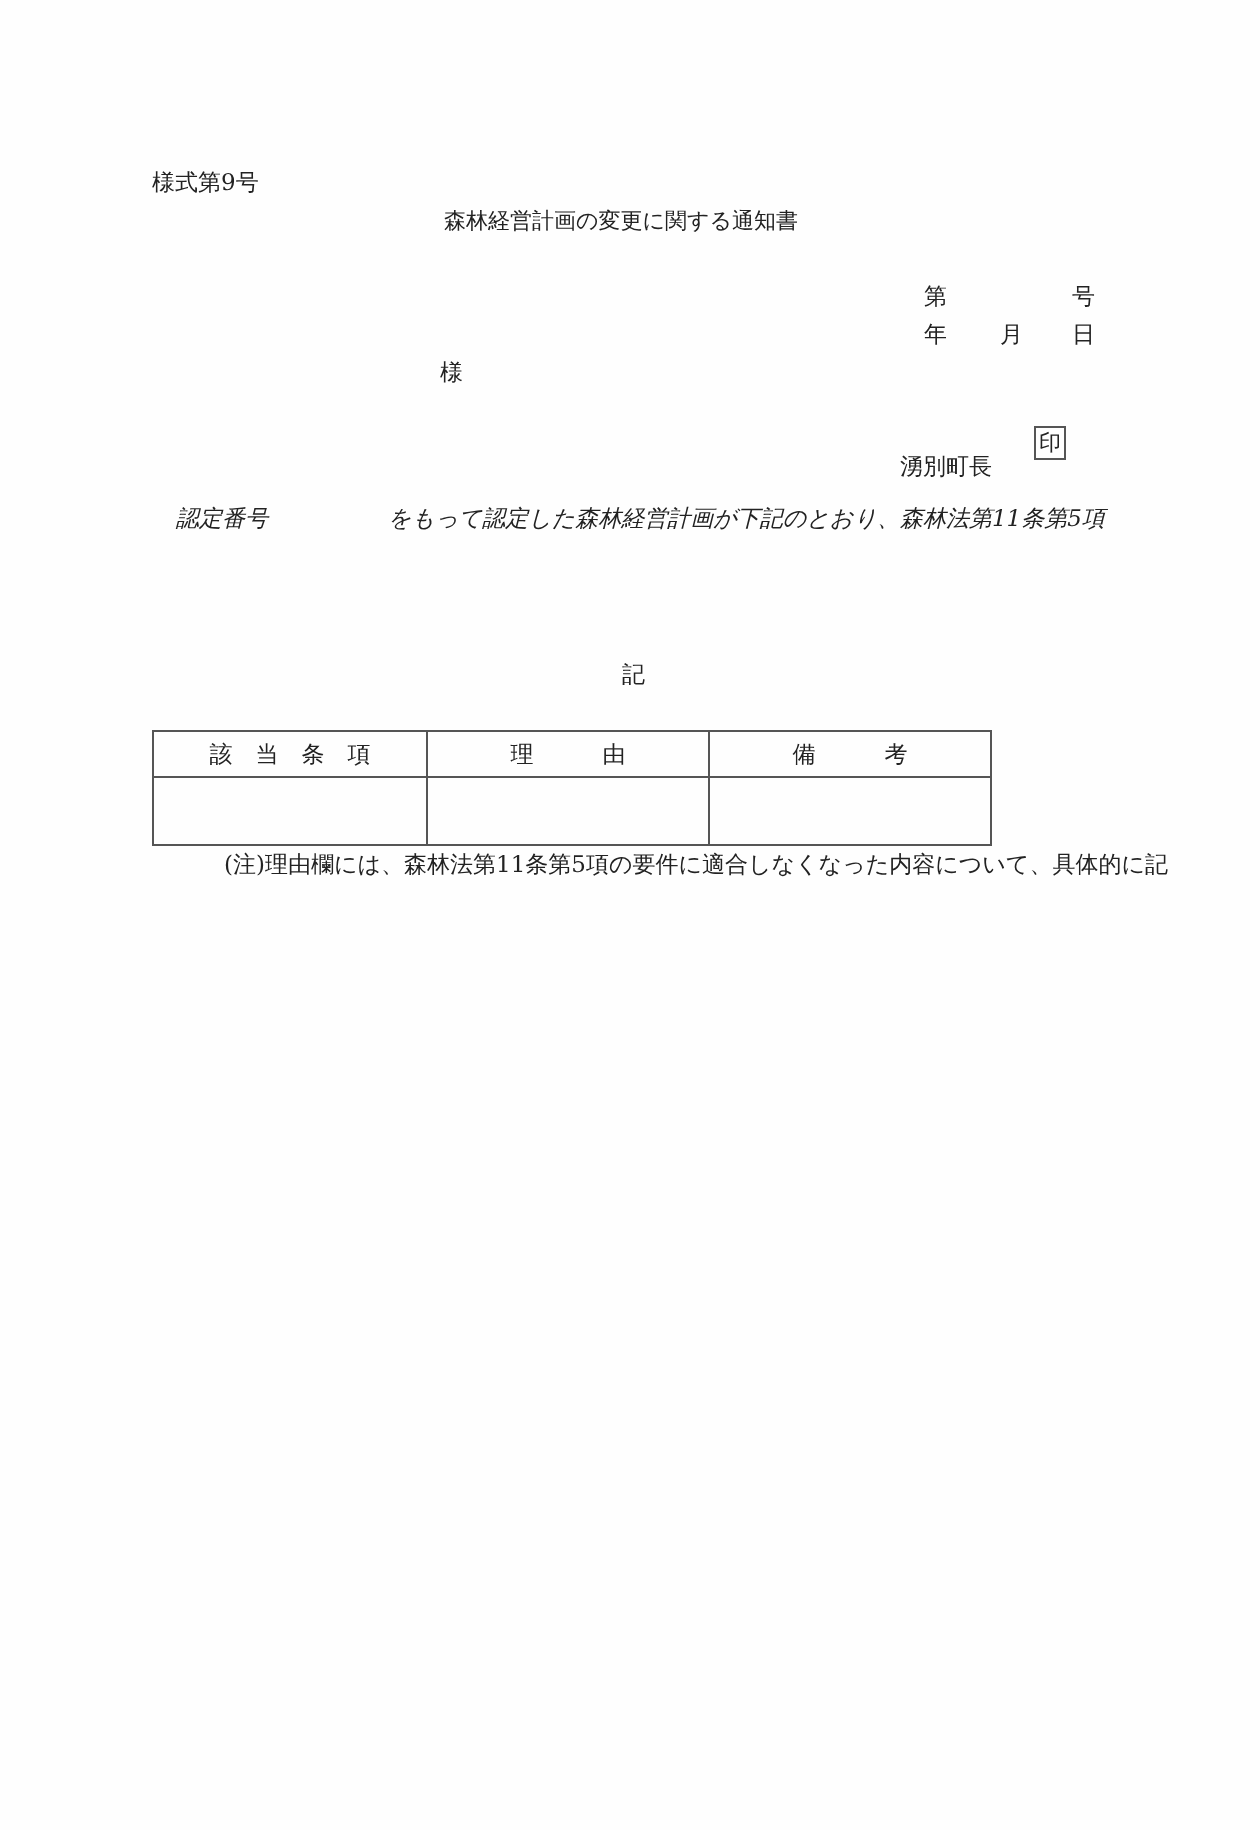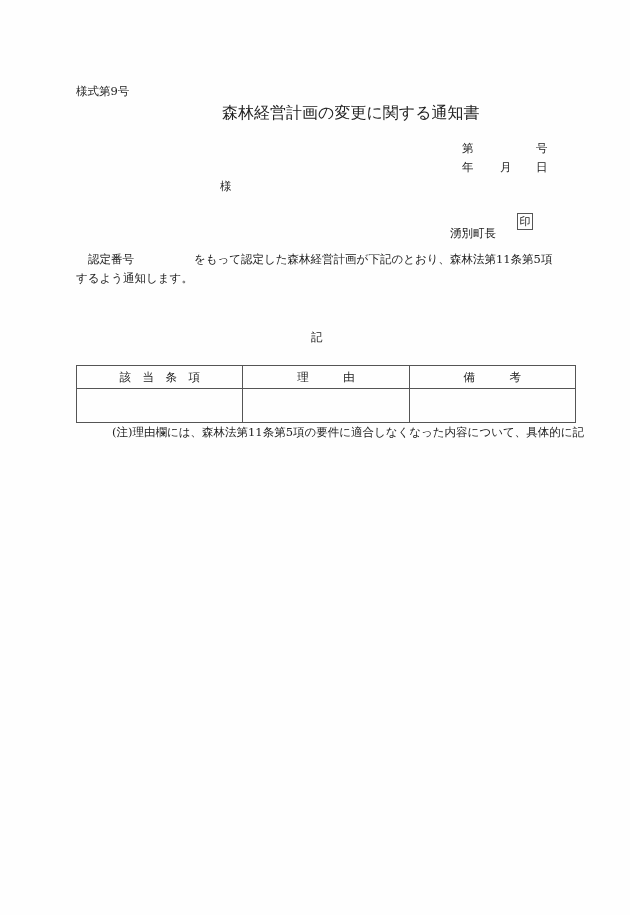--- a/index.html
+++ b/index.html
@@ -1,35 +1,35 @@
 <!DOCTYPE html>
 <html><head>
   <meta charset="utf-8">
   <style>
     html, body { margin: 0; padding: 0; background: #ffffff; }
     body { width: 630px; height: 915px; position: relative; overflow: hidden;
            font-family: "DejaVu Serif", "Liberation Serif", serif; color: #222; font-size: 11.5px; }
     .page { position: absolute; left: 0; top: 0; width: 630px; height: 915px; background: #fefefe; }
     .abs { position: absolute; white-space: nowrap; line-height: 1; }
     .form-number { left: 76px; top: 86px; }
-    .doc-title { left: 222px; top: 105px; font-size: 16px; }
+    .doc-title { left: 222px; top: 105px; font-size: 11px; }
     .no-label { left: 462px; top: 143px; }
     .no-suffix { left: 536px; top: 143px; }
     .date-year { left: 462px; top: 162px; }
     .date-month { left: 500px; top: 162px; }
     .date-day { left: 536px; top: 162px; }
     .addressee { left: 220px; top: 181px; }
     .issuer { left: 450px; top: 228px; }
     .seal { left: 517px; top: 213px; width: 14px; height: 15px; border: 1px solid #555;
             display: flex; align-items: center; justify-content: center; font-size: 11px; }
-    .body-text { position: absolute; left: 76px; top: 250px; width: 482px; line-height: 19px; }
+    .body-text { position: absolute; left: 76px; top: 250px; width: 482px; line-height: 19px; font-style: italic; }
     .body-text .line { display: block; white-space: nowrap; }
     .gap { display: inline-block; width: 60px; }
     .ki { left: 311px; top: 332px; }
-    table.doc-table { position: absolute; left: 76px; top: 365px; width: 500px; border-collapse: collapse; font-family: Liberation Serif, serif; }
+    table.doc-table { position: absolute; left: 76px; top: 365px; width: 420px; border-collapse: collapse; font-family: Liberation Serif, serif; }
     table.doc-table th, table.doc-table td { border: 1.3px solid #555; font-weight: normal; text-align: center; }
     table.doc-table th { height: 20px; letter-spacing: 0; }
     table.doc-table td { height: 31px; }
     .note { position: absolute; left: 76px; top: 423px; line-height: 19px; }
     .note .line { display: block; white-space: nowrap; margin-left: 36px; }
     .note .indent { padding-left: 30px; }
   </style>
 </head>
 <body>
 
@@ -46,21 +46,20 @@
 
   <div class="abs addressee">様</div>
 
   <div class="abs issuer">湧別町長</div>
   <div class="abs seal">印</div>
 
   <div class="body-text">
     <span class="line">
       <span style="padding-left:12px">認定番号</span><span class="gap"></span><span>をもって認定した森林経営計画が下記のとおり、森林法第11条第5項</span>
     </span>
-    <span class="line">するよう通知します。</span>
   </div>
 
   <div class="abs ki">記</div>
 
   <table class="doc-table">
     <colgroup>
       <col style="width:160px">
         <col style="width:160px">
         <col style="width:160px">
     </colgroup>

